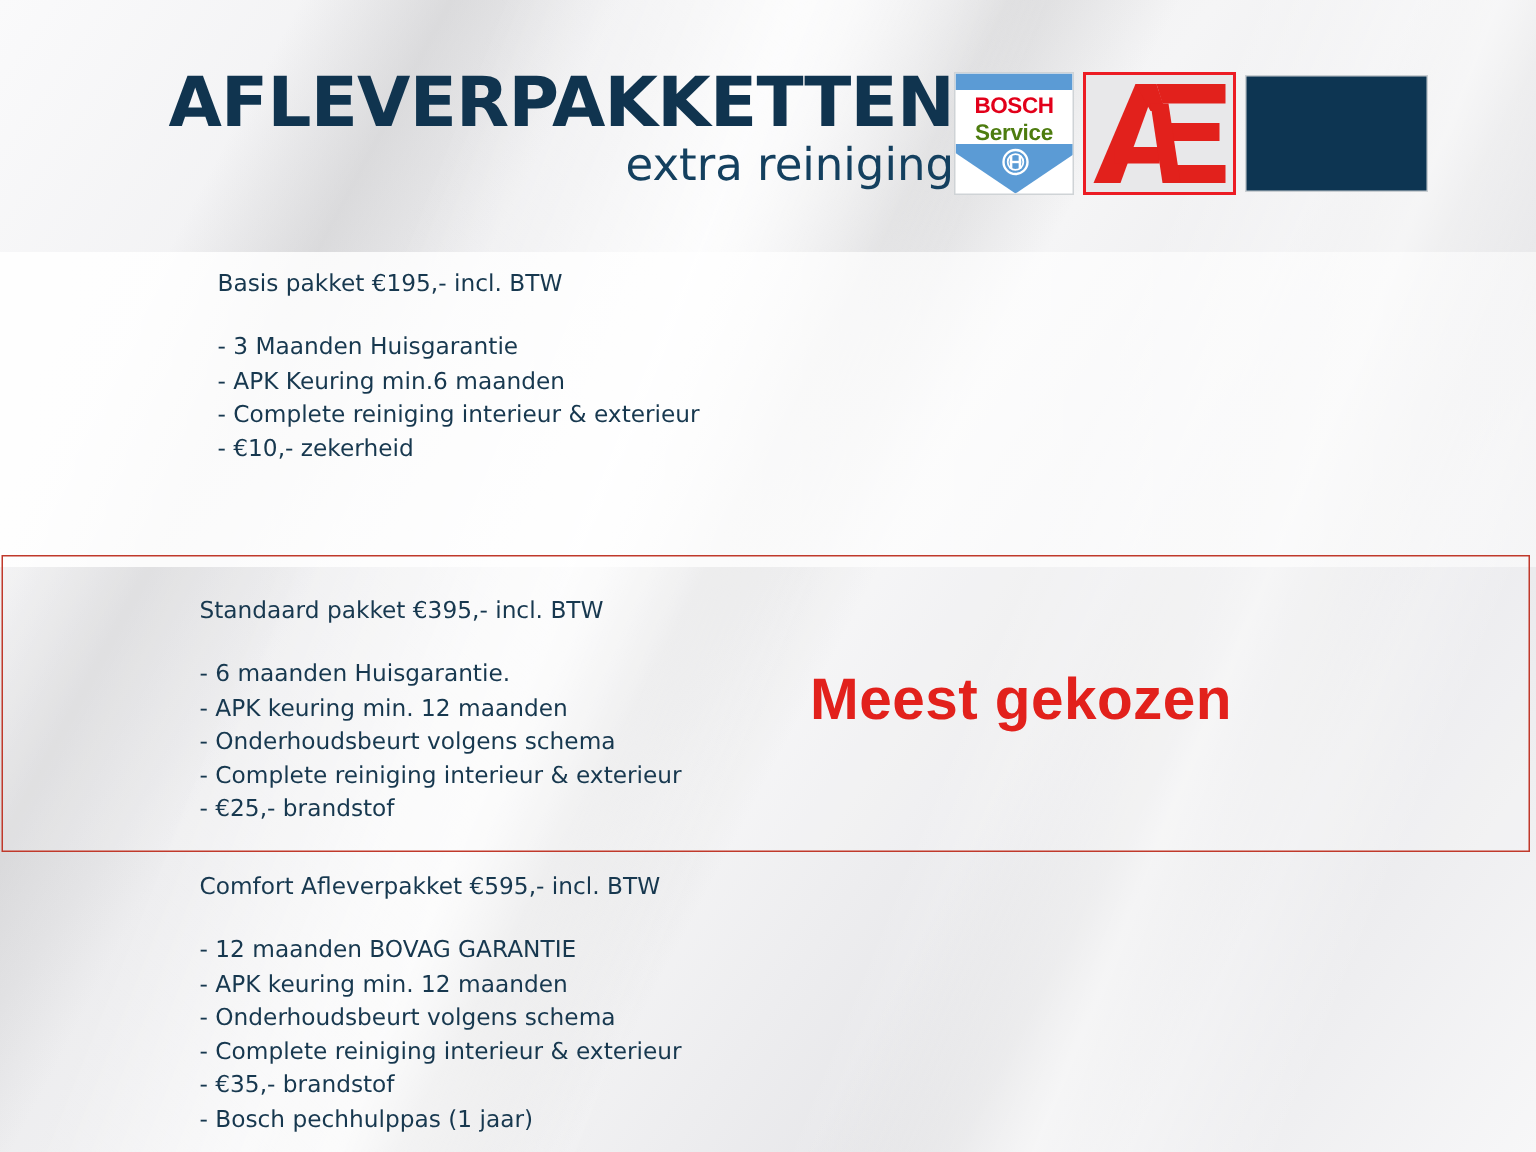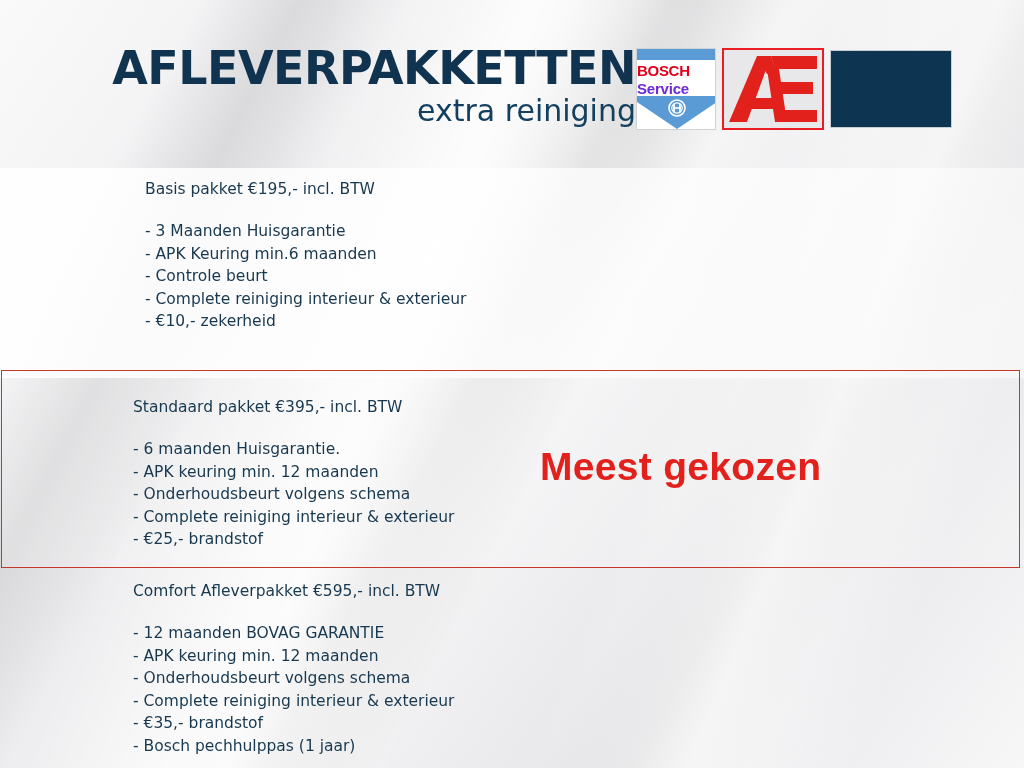--- a/index.html
+++ b/index.html
@@ -95,29 +95,30 @@
     background:#ffffff;
     border:1px solid #cfd3d6;
     overflow:hidden;
   }
   #bosch-topbar {
     position:absolute; left:0; top:0; width:100%; height:11px;
     background:#5b9bd5;
   }
   #bosch-word {
     position:absolute; left:0; top:13px; width:100%;
+    text-align:center;
     font-size:15px; font-weight:bold; letter-spacing:-0.3px;
     color:#e2001a;
     font-family:"Liberation Sans", sans-serif;
   }
   #bosch-service {
     position:absolute; left:0; top:31px; width:100%;
-    text-align:left;
+    text-align:center;
     font-size:15px; font-weight:bold; letter-spacing:-0.2px;
-    color:#6d28d9;
+    color:#4d7c0f;
     font-family:"Liberation Sans", sans-serif;
   }
   #bosch-chevron {
     position:absolute; left:0; bottom:0; width:80px; height:33px;
   }
 
   
   #ae-logo {
     position:absolute; left:722px; top:48px;
     width:102px; height:82px;
@@ -226,21 +227,20 @@
     <div id="navy-box"></div>
   </div>
 
   <div id="highlight-frame" class="layer"></div>
 
   <div class="package layer" id="pkg-basis">
     <div class="pkg-title">Basis pakket €195,- incl. BTW</div>
     <div class="pkg-list">
       <div class="pkg-item">- 3 Maanden Huisgarantie</div>
       <div class="pkg-item">- APK Keuring min.6 maanden</div>
-      <div class="pkg-item">- Controle beurt</div>
       <div class="pkg-item">- Complete reiniging interieur &amp; exterieur</div>
       <div class="pkg-item">- €10,- zekerheid</div>
     </div>
   </div>
 
   <div class="package layer" id="pkg-standaard">
     <div class="pkg-title">Standaard pakket €395,- incl. BTW</div>
     <div class="pkg-list">
       <div class="pkg-item">- 6 maanden Huisgarantie.</div>
       <div class="pkg-item">- APK keuring min. 12 maanden</div>

